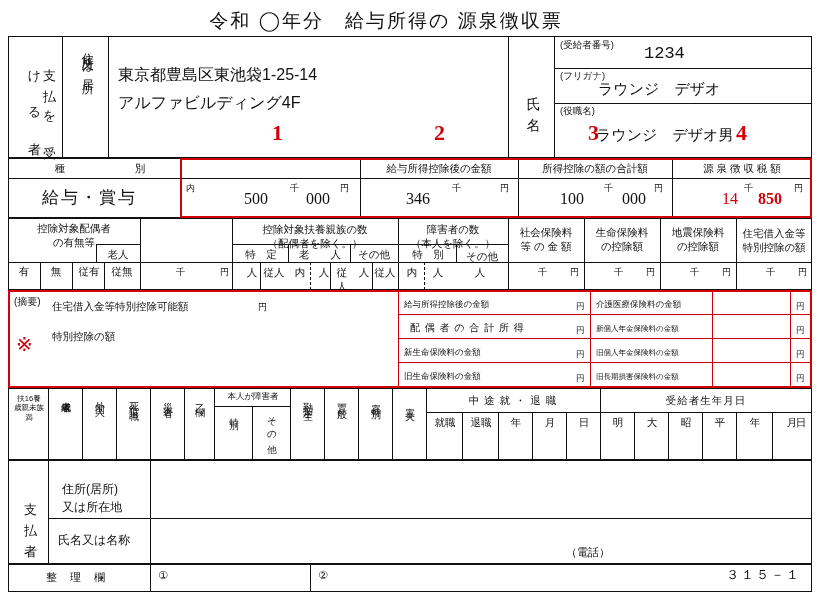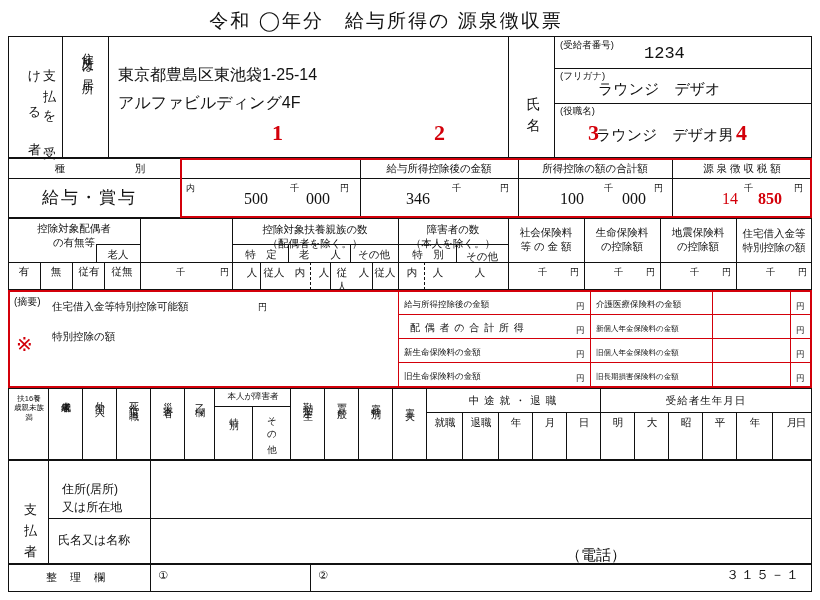--- a/index.html
+++ b/index.html
@@ -270,21 +270,21 @@
 
   <div class="frame" style="left:8px;top:460px;width:804px;height:104px;"></div>
   <div class="vline" style="left:48px;top:460px;height:104px;"></div>
   <div class="vline" style="left:150px;top:460px;height:104px;"></div>
   <div class="hline" style="left:48px;top:518px;width:764px;"></div>
 
   <div class="lbl vert ctr" style="left:22px;top:476px;height:76px;font-size:13px;">支 払 者</div>
   <div class="lbl" style="left:62px;top:480px;font-size:12px;line-height:1.5;white-space:pre-line;">住所(居所)
 又は所在地</div>
   <div class="lbl" style="left:58px;top:534px;font-size:12px;">氏名又は名称</div>
-  <div class="lbl" style="left:566px;top:546px;font-size:15px;">（電話）</div>
+  <div class="lbl" style="left:566px;top:546px;font-size:11px;font-family:Liberation Serif, serif;">（電話）</div>
 
   <div class="frame" style="left:8px;top:564px;width:804px;height:28px;"></div>
   <div class="vline" style="left:150px;top:564px;height:28px;"></div>
   <div class="vline" style="left:310px;top:564px;height:28px;"></div>
   <div class="lbl" style="left:46px;top:571px;font-size:11px;letter-spacing:1px;">整　理　欄</div>
   <div class="lbl" style="left:158px;top:569px;font-size:11px;">①</div>
   <div class="lbl" style="left:318px;top:569px;font-size:11px;">②</div>
   <div class="lbl" style="left:726px;top:568px;font-size:13px;letter-spacing:2px;">３１５－１</div>
 
 </div>

